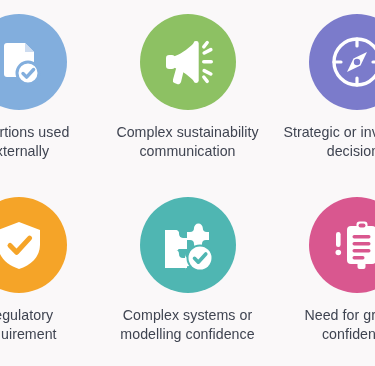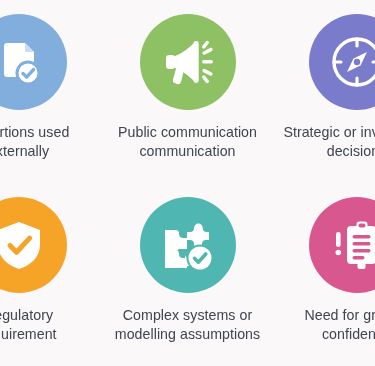--- a/index.html
+++ b/index.html
@@ -105,21 +105,21 @@
             <path d="M16.5 33 L24 35.5 L21 48 a3 3 0 0 1 -4 2 l-2.5 -1 a3 3 0 0 1 -1.5 -3.6 Z" fill="#ffffff"></path>
 
             <rect x="42" y="26" width="11" height="3.6" rx="1.8" fill="#ffffff"></rect>
             <rect x="42" y="15.5" width="11" height="3.6" rx="1.8" fill="#ffffff" transform="rotate(-27 47.5 17.3)"></rect>
             <rect x="42" y="36.5" width="11" height="3.6" rx="1.8" fill="#ffffff" transform="rotate(27 47.5 38.3)"></rect>
             <rect x="41" y="9" width="9" height="3.4" rx="1.7" fill="#ffffff" transform="rotate(-52 45.5 10.7)"></rect>
             <rect x="41" y="43.5" width="9" height="3.4" rx="1.7" fill="#ffffff" transform="rotate(52 45.5 45.2)"></rect>
           </svg>
         </span>
       </div>
-      <div class="caption">Public communication
+      <div class="caption">Complex sustainability
 communication</div>
     </div>
 
     <div class="cell">
       <div class="badge" style="background:#7b7bcb">
         <span>
           <svg width="56" height="56" viewBox="0 0 56 56">
             <circle cx="28" cy="28" r="23" fill="none" stroke="#ffffff" stroke-width="3.4"></circle>
             <line x1="28" y1="5" x2="28" y2="12" stroke="#ffffff" stroke-width="3.2" stroke-linecap="round"></line>
             <line x1="28" y1="44" x2="28" y2="51" stroke="#ffffff" stroke-width="3.2" stroke-linecap="round"></line>
@@ -164,21 +164,21 @@
             <path d="M6 34 h10 a4 4 0 0 1 4 4 a4 4 0 0 0 4 4 h4 v10 h-22 z" fill="#ffffff"></path>
             <path d="M26 34 v4 a4 4 0 0 0 4 4 a4 4 0 0 1 0 8 a4 4 0 0 0 -4 4 v-20 z" fill="#ffffff"></path>
 
             <circle cx="41" cy="42" r="13.5" fill="#4fb6b2"></circle>
             <circle cx="41" cy="42" r="11.5" fill="#ffffff"></circle>
             <path d="M35.5 42.3 l3.8 3.9 l7.5 -8.2" fill="none" stroke="#4fb6b2" stroke-width="3.6" stroke-linecap="round" stroke-linejoin="round"></path>
           </svg>
         </span>
       </div>
       <div class="caption">Complex systems or
-modelling assumptions</div>
+modelling confidence</div>
     </div>
 
     <div class="cell">
       <div class="badge" style="background:#d9578f">
         <span>
           <svg width="54" height="54" viewBox="0 0 54 54">
 
             <rect x="17" y="8" width="29" height="38" rx="4" fill="#ffffff"></rect>
 
             <rect x="26.5" y="3.5" width="11" height="8" rx="3" fill="#ffffff"></rect>

